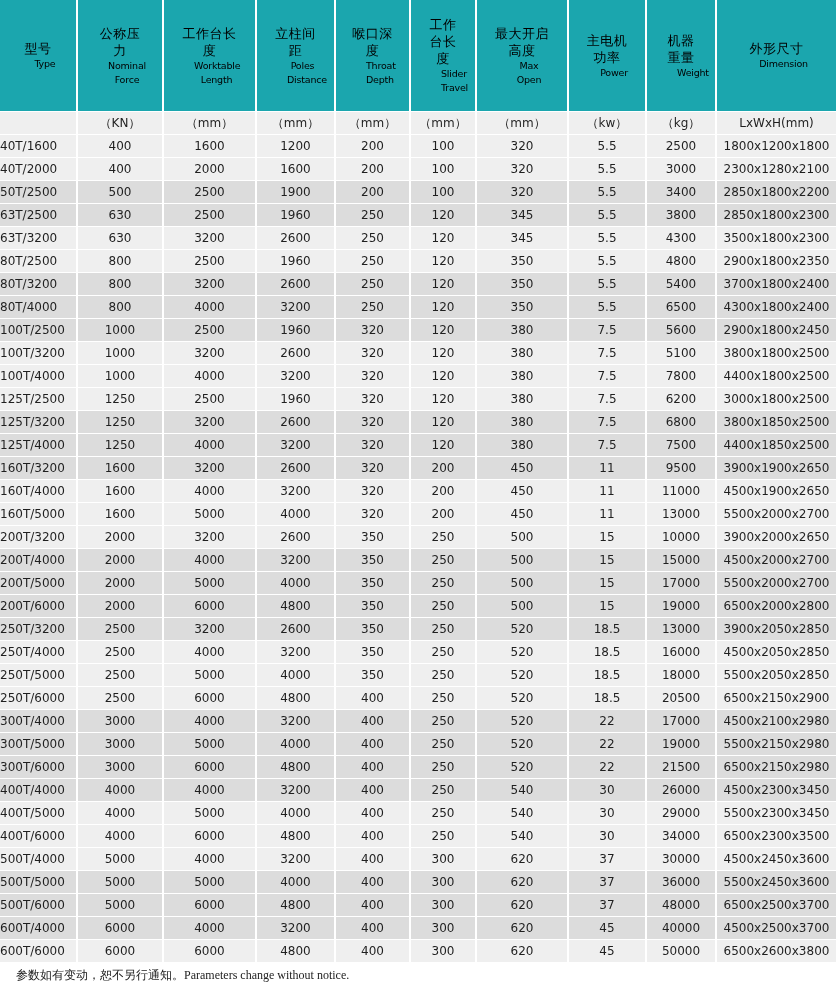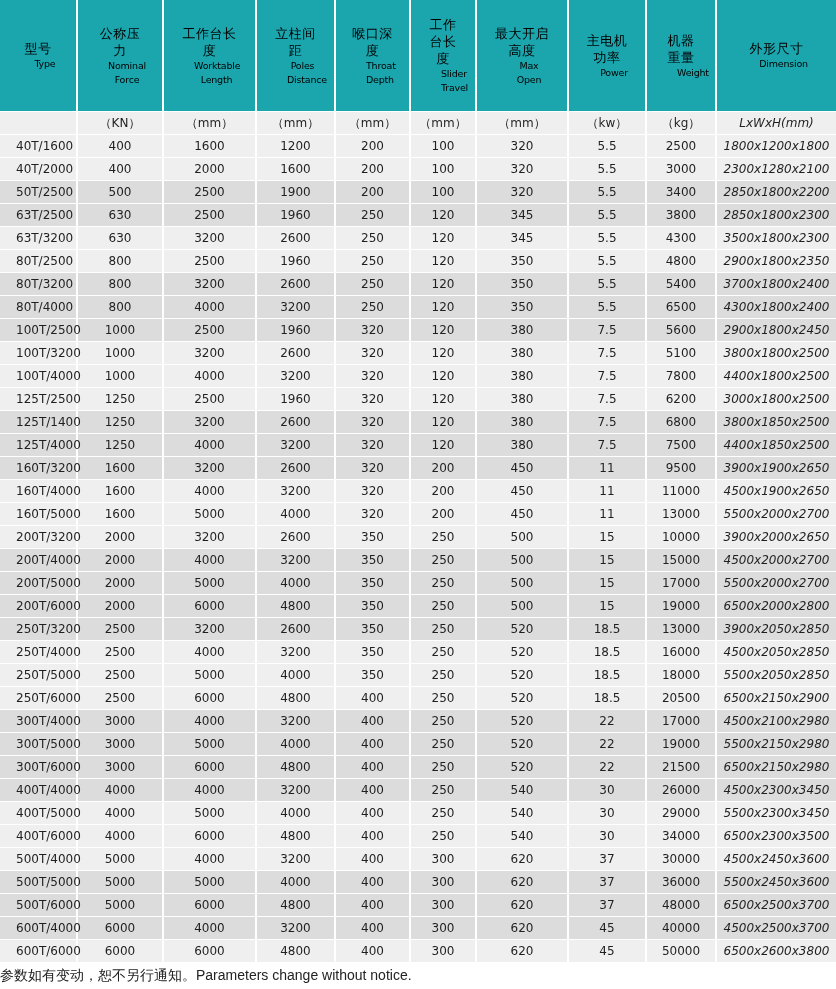--- a/index.html
+++ b/index.html
@@ -16,26 +16,26 @@
   table.spec col.c7 { width: 78px; }
   table.spec col.c8 { width: 70px; }
   table.spec col.c9 { width: 120px; }
   thead th { background: #1ba6ae; color: #000000; font-weight: normal; height: 46px; padding: 16px;
              border-right: 2px solid #ffffff; border-bottom: 1px solid #ffffff; text-align: center; vertical-align: middle; }
   thead th:last-child { border-right: none; }
   thead th .zh { display: block; font-size: 13px; line-height: 17px; letter-spacing: 0.5px; }
   thead th .en { display: block; font-size: 9.5px; line-height: 14px; letter-spacing: -0.2px; margin-left: 14px; }
   tbody td { height: 22px; padding: 0; font-size: 12px; text-align: center; vertical-align: middle;
              border-right: 2px solid #ffffff; border-bottom: 1px solid #ffffff; white-space: nowrap; color: #1f1f1f; }
-  tbody td:last-child { border-right: none; font-style: italic; }
-  tbody td:first-child { text-align: left; padding-left: 16px; }
+  tbody td:last-child { border-right: none; }
+  tbody td:first-child { text-align: left; padding-left: 0; }
   tbody tr.units td { height: 22px; }
   tbody tr.L td { background: #efefef; }
   tbody tr.D td { background: #dcdcdc; }
-  .note { position: absolute; left: 0; top: 967px; font-size: 14px; color: #222; font-family: Liberation Sans, sans-serif; white-space: nowrap; }
+  .note { position: absolute; left: 16px; top: 967px; font-size: 12px; color: #222; font-family: Liberation Serif, serif; white-space: nowrap; }
 </style>
 </head>
 <body>
 
 <table class="spec">
   <colgroup>
     <col class="c0">
       <col class="c1">
       <col class="c2">
       <col class="c3">
@@ -241,21 +241,21 @@
         <td>2500</td>
         <td>1960</td>
         <td>320</td>
         <td>120</td>
         <td>380</td>
         <td>7.5</td>
         <td>6200</td>
         <td>3000x1800x2500</td>
       </tr>
       <tr class="D">
-        <td>125T/1400</td>
+        <td>125T/3200</td>
         <td>1250</td>
         <td>3200</td>
         <td>2600</td>
         <td>320</td>
         <td>120</td>
         <td>380</td>
         <td>7.5</td>
         <td>6800</td>
         <td>3800x1850x2500</td>
       </tr>

